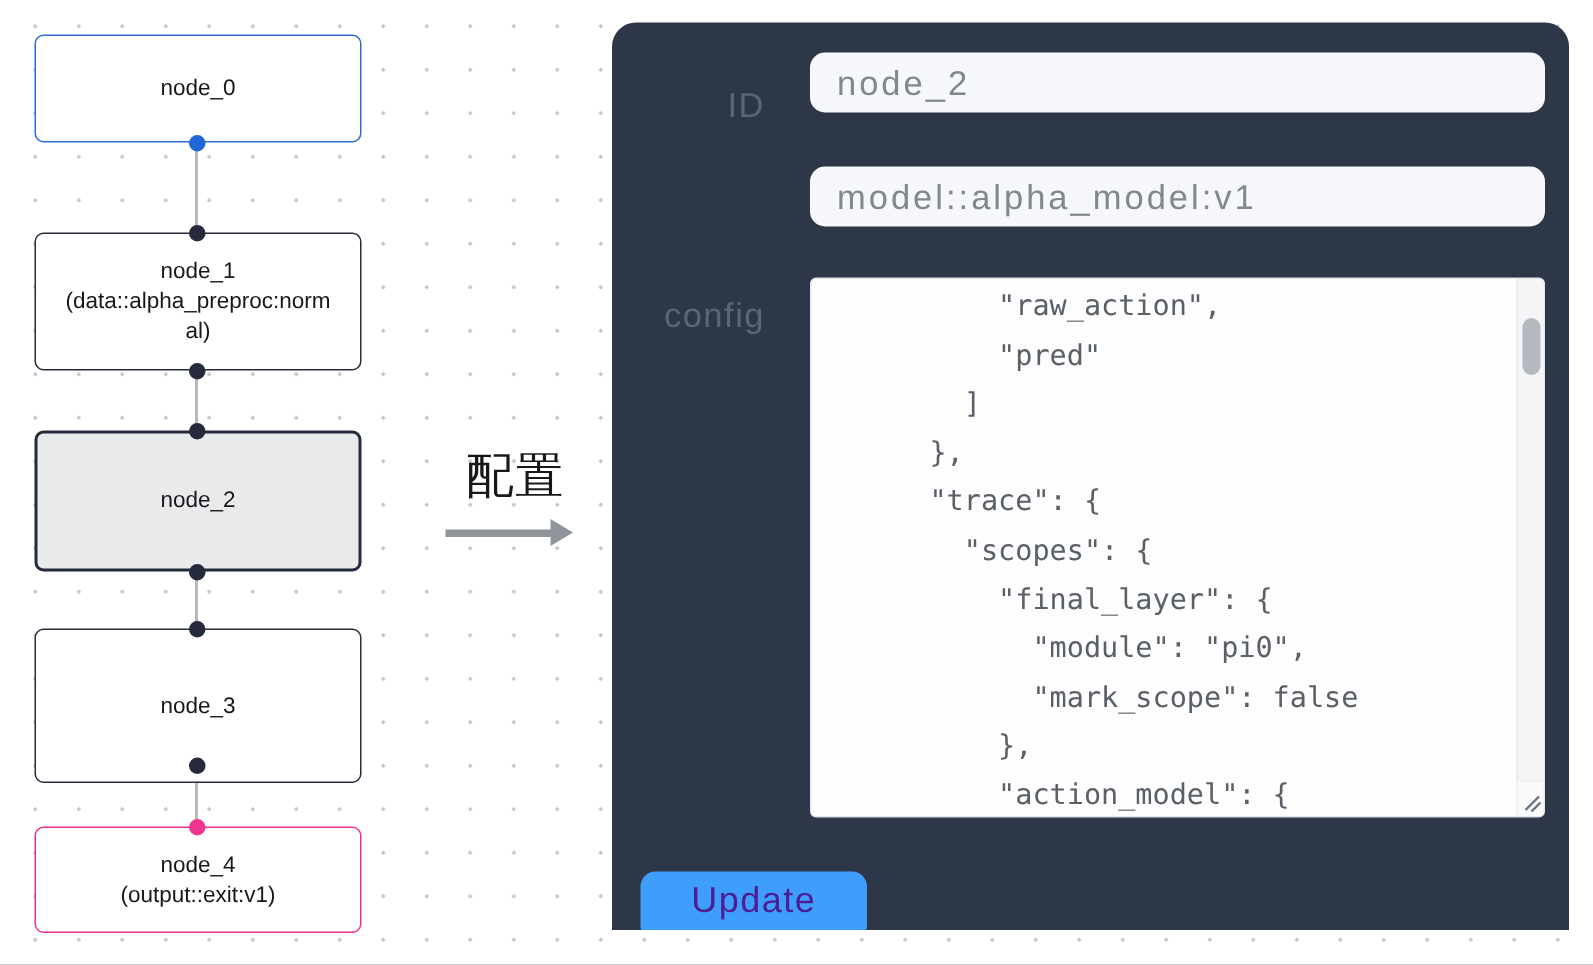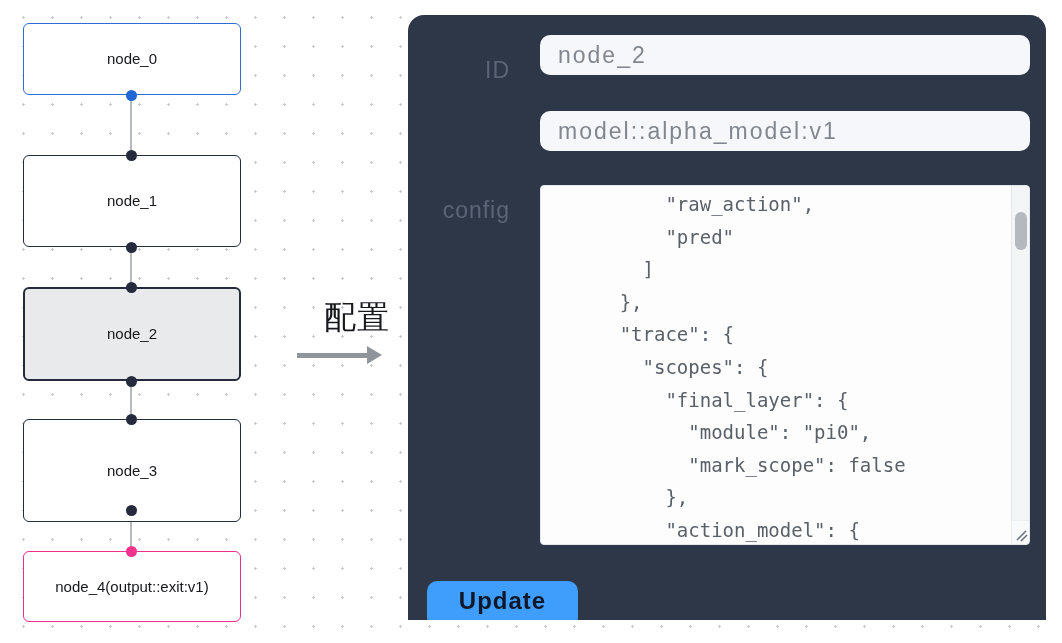--- a/index.html
+++ b/index.html
@@ -20,21 +20,21 @@
   .edge {
     position: absolute; left: 130px; width: 2px;
     background: #b5b8bd;
   }
 
   .flow-node {
     position: absolute; left: 23px; width: 218px;
     background: #ffffff;
     border: 1.5px solid #252b3d;
     border-radius: 6px;
-    display: flex; flex-direction: row; align-items: center; justify-content: center;
+    display: flex; flex-direction: column; align-items: center; justify-content: center;
     text-align: center;
     font-size: 15px; line-height: 20px; color: #17181c;
   }
   .flow-node .node-id { max-width: 180px; }
   .flow-node .node-type { max-width: 180px; word-break: break-all; }
 
   .node-input    { border-color: #2e6bd6; }
   .node-output   { border-color: #ee2f8e; }
   .node-selected { background: #e9eaeb; border-width: 2.5px; }
 
@@ -42,21 +42,21 @@
     position: absolute; left: 126px; width: 11px; height: 11px;
     border-radius: 50%; background: #252b3d;
   }
   .port-blue { background: #1f66d6; }
   .port-pink { background: #f23390; }
 
   
   .transition { position: absolute; left: 294px; top: 296px; width: 96px; }
   .transition-label {
     font-size: 32px; color: #17181c; letter-spacing: 1px;
-    font-family: sans-serif; text-align: right; padding-left: 3px;
+    font-family: sans-serif; text-align: center; padding-left: 3px;
   }
   .transition-arrow { position: relative; margin-top: 6px; height: 18px; }
   .transition-arrow .shaft {
     position: absolute; left: 3px; top: 7px; width: 72px; height: 5px; background: #90959b;
   }
   .transition-arrow .head {
     position: absolute; left: 73px; top: 0;
     width: 0; height: 0;
     border-top: 9.5px solid rgba(0,0,0,0);
     border-bottom: 9.5px solid rgba(0,0,0,0);
@@ -102,22 +102,22 @@
     position: absolute; left: 2.5px; top: 26px; width: 12px; height: 38px;
     background: #b4b8bf; border-radius: 7px;
   }
   .config-resize-corner {
     position: absolute; right: 0; bottom: 0; width: 18px; height: 24px;
     background: #f9fafb; border-left: 1px solid #eceef0; border-top: 1px solid #eceef0;
   }
   .update-button {
     position: absolute; left: 19px; top: 566px; width: 151px; height: 46px;
     background: #3f9dfb; border: none; border-radius: 10px;
-    color: #0f172a; font-family: "Liberation Sans", sans-serif;
-    font-size: 24px; font-weight: 700; letter-spacing: 1px;
+    color: #4c1d95; font-family: "Liberation Sans", sans-serif;
+    font-size: 24px; font-weight: 400; letter-spacing: 1px;
     text-align: center; padding-bottom: 6px;
     cursor: pointer;
   }
 </style>
 </head>
 <body>
 
 <div class="dots-layer"></div>
 
 <div class="flow-canvas">
@@ -126,20 +126,21 @@
   <div class="edge" style="top:247px; height:40px;"></div>
   <div class="edge" style="top:381px; height:39px;"></div>
   <div class="edge" style="top:510px; height:41px;"></div>
 
   <div class="flow-node node-input" style="top:23px; height:72px;">
     <div class="node-id">node_0</div>
   </div>
 
   <div class="flow-node" style="top:155px; height:92px;">
     <div class="node-id">node_1</div>
+    <div class="node-type">(data::alpha_preproc:normal)</div>
   </div>
 
   <div class="flow-node node-selected" style="top:287px; height:94px;">
     <div class="node-id">node_2</div>
   </div>
 
   <div class="flow-node" style="top:419px; height:103px;">
     <div class="node-id">node_3</div>
   </div>
 

